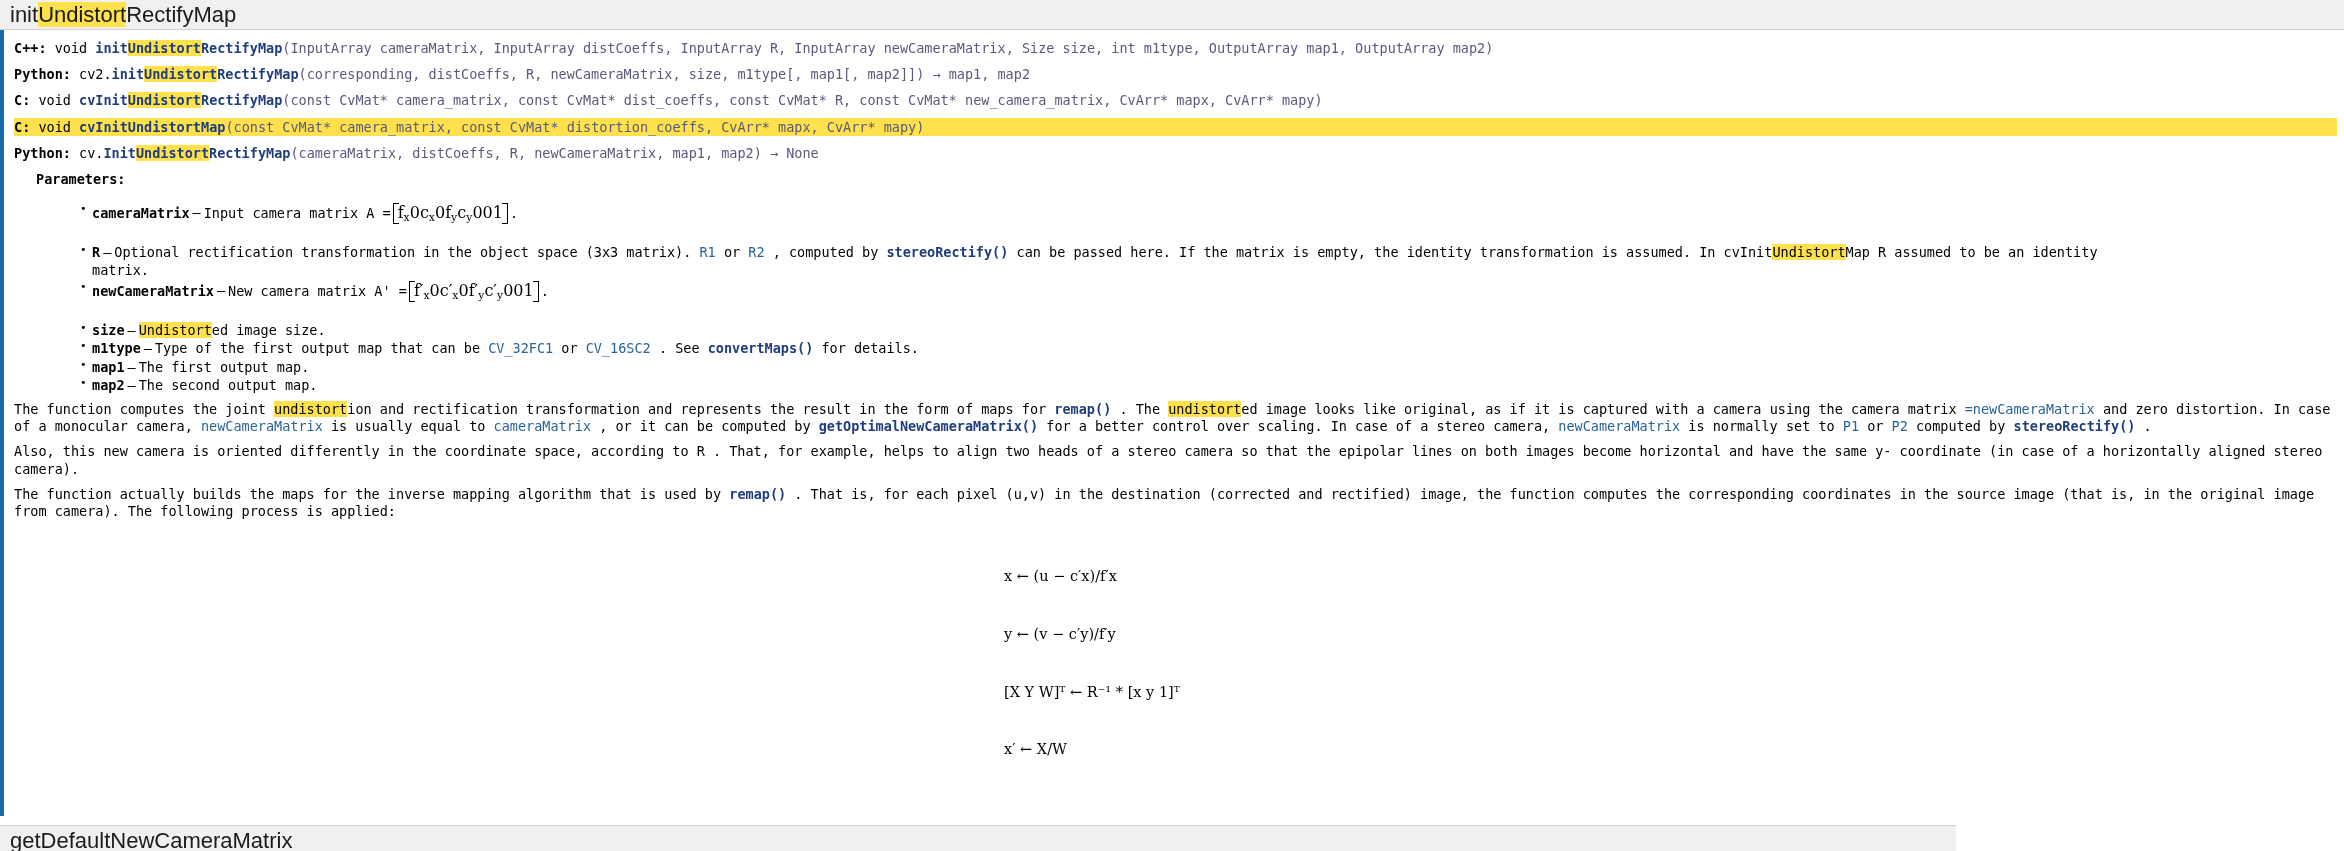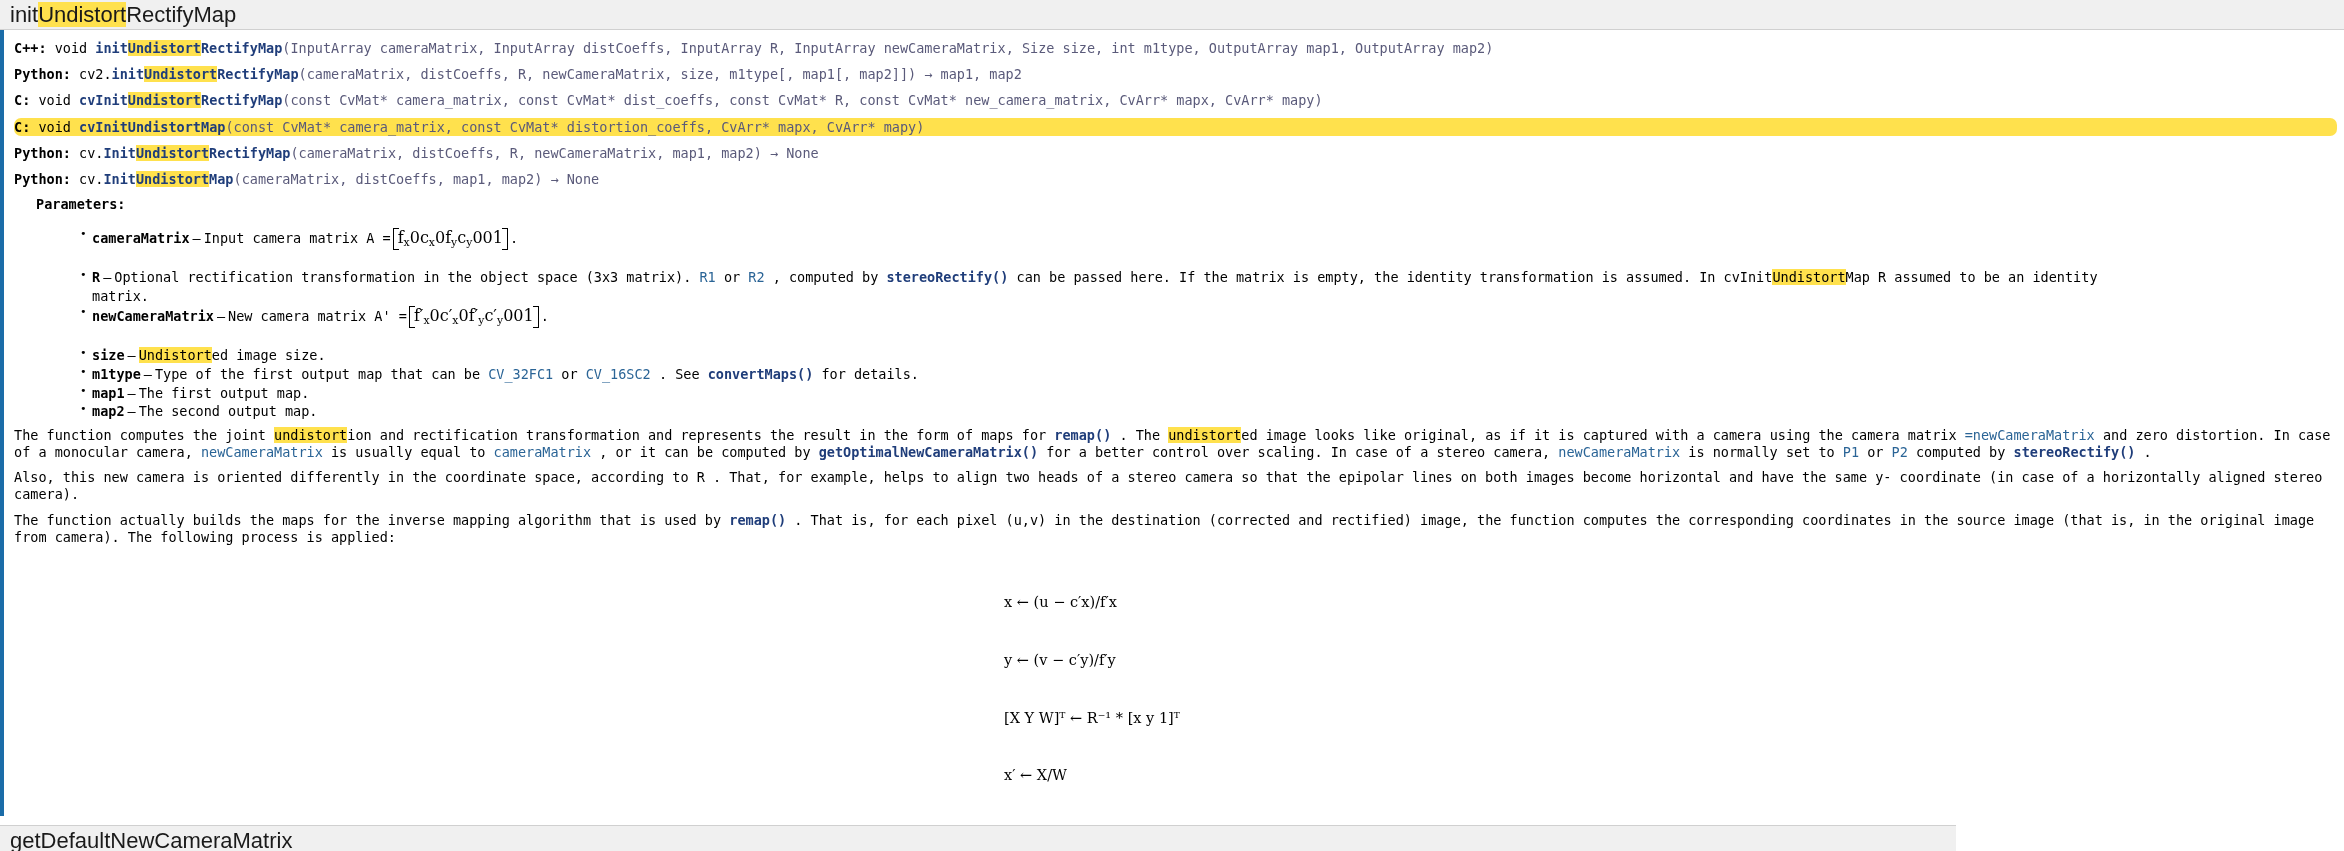--- a/index.html
+++ b/index.html
@@ -79,21 +79,20 @@
   .dim {
     color: #5a5a7a;
   }
 
   .sig-highlight {
     background: #ffe14d;
     display: block;
     margin: 0 7px 9px 0;
     padding: 1px 0 1px 0;
     white-space: nowrap;
-    border-radius: 7px;
   }
 
   
   .params-wrap {
     margin: 8px 0 6px 0;
   }
   .params-label {
     font-weight: bold;
     margin-left: 22px;
     margin-bottom: 16px;
@@ -179,35 +178,33 @@
 </div>
 
 <div class="doc-body">
 
 
   <p class="para"><span class="lang">C++:</span>
     <span class="kw">void</span>
     <span class="fname"><span>init</span><span class="hl">Undistort</span><span>RectifyMap</span></span><span class="dim">(InputArray cameraMatrix, InputArray distCoeffs, InputArray R, InputArray newCameraMatrix, Size size, int m1type, OutputArray map1, OutputArray map2)</span></p>
 
   <p class="para"><span class="lang">Python:</span>
-    <span class="kw">cv2.</span><span class="fname"><span>init</span><span class="hl">Undistort</span><span>RectifyMap</span></span><span class="dim">(cameraMatrix, distCoeffs, R, newCameraMatrix, size, m1type[, map1[, map2]]) → map1, map2</span></p>
+    <span class="kw">cv2.</span><span class="fname"><span>init</span><span class="hl">Undistort</span><span>RectifyMap</span></span><span class="dim">(corresponding, distCoeffs, R, newCameraMatrix, size, m1type[, map1[, map2]]) → map1, map2</span></p>
 
   <p class="para"><span class="lang">C:</span>
     <span class="kw">void</span>
     <span class="fname"><span>cvInit</span><span class="hl">Undistort</span><span>RectifyMap</span></span><span class="dim">(const CvMat* camera_matrix, const CvMat* dist_coeffs, const CvMat* R, const CvMat* new_camera_matrix, CvArr* mapx, CvArr* mapy)</span></p>
 
   <span class="sig-highlight"><span class="lang">C:</span>
     <span class="kw">void</span>
     <span class="fname"><span>cvInit</span><span>Undistort</span><span>Map</span></span><span class="dim">(const CvMat* camera_matrix, const CvMat* distortion_coeffs, CvArr* mapx, CvArr* mapy)</span></span>
 
   <p class="para"><span class="lang">Python:</span>
     <span class="kw">cv.</span><span class="fname"><span>Init</span><span class="hl">Undistort</span><span>RectifyMap</span></span><span class="dim">(cameraMatrix, distCoeffs, R, newCameraMatrix, map1, map2) → None</span></p>
 
-  <p class="para"><span class="lang">Python:</span>
-    <span class="kw">cv.</span><span class="fname"><span>Init</span><span class="hl">Undistort</span><span>Map</span></span><span class="dim">(cameraMatrix, distCoeffs, map1, map2) → None</span></p>
 
   <div class="params-wrap">
     <div class="params-label">Parameters:</div>
     <ul class="params">
 
       <li class="tall">
         <span class="pname">cameraMatrix</span><span class="dash">–</span><span>Input camera matrix A =</span><span class="matrix inline-mat"><span>f<sub>x</sub></span><span>0</span><span>c<sub>x</sub></span><span>0</span><span>f<sub>y</sub></span><span>c<sub>y</sub></span><span>0</span><span>0</span><span>1</span></span><span>.</span>
       </li>
 
 

